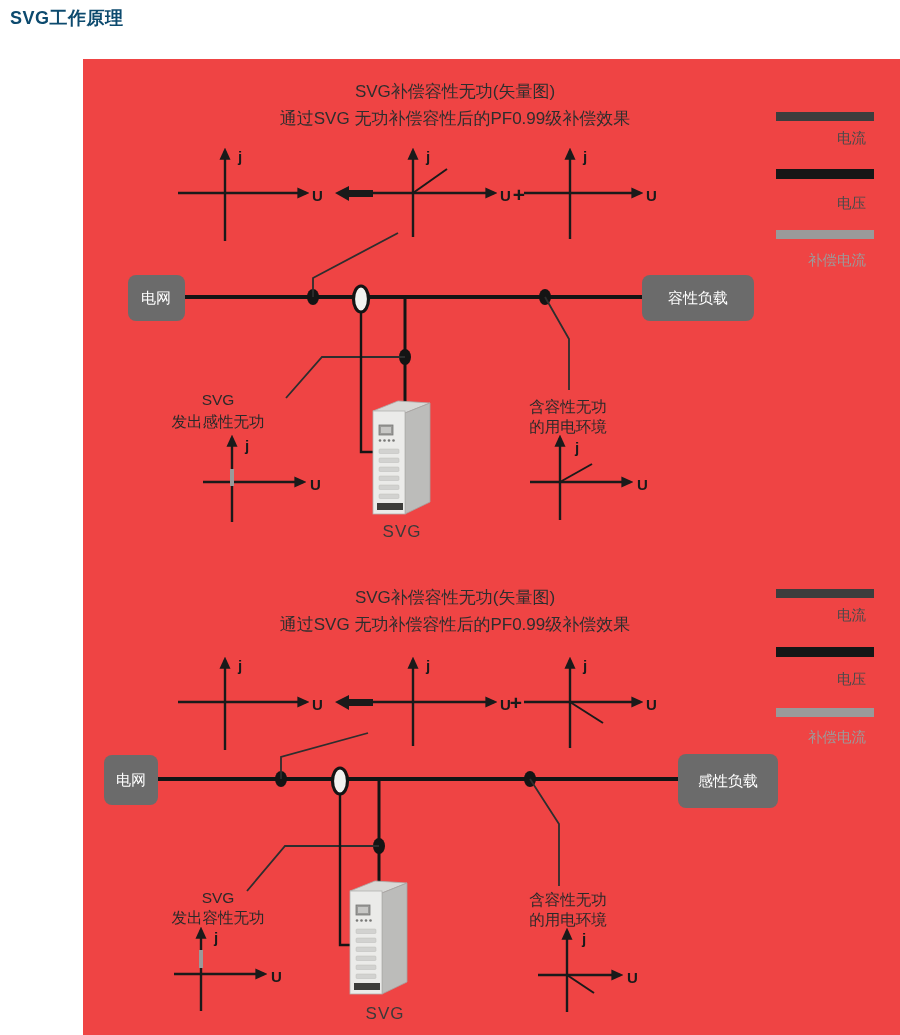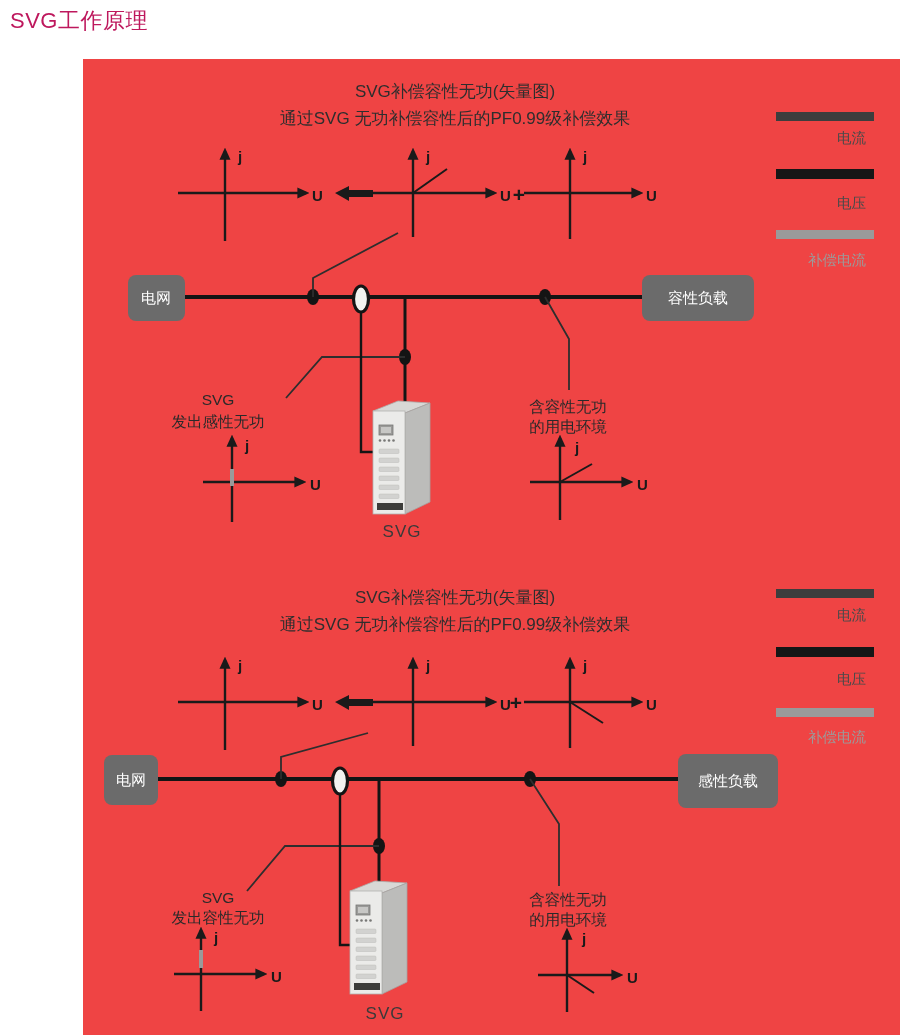--- a/index.html
+++ b/index.html
@@ -1,19 +1,19 @@
 <!DOCTYPE html>
 <html><head>
 <meta charset="utf-8">
 <style>
   html,body{margin:0;padding:0;background:#ffffff;}
   .page{position:relative;width:900px;height:1035px;background:#ffffff;overflow:hidden;
         font-family:"Liberation Sans","DejaVu Sans",sans-serif;}
-  .page-title{position:absolute;left:10px;top:6px;margin:0;font-size:22px;font-weight:normal;
-        color:#be185d;letter-spacing:0.5px;}
+  .page-title{position:absolute;left:10px;top:6px;margin:0;font-size:18px;font-weight:bold;
+        color:#0c4a6e;letter-spacing:0.5px;}
   .panel{position:absolute;left:83px;top:59px;width:900px;height:985px;background:#ef4444;}
   .panel svg{position:absolute;left:0;top:0;}
   text{font-family:"Liberation Sans","DejaVu Sans",sans-serif;}
   .diag-title{font-size:17px;fill:#2e2e2e;}
   .legend-label{font-size:14.5px;}
   .axis-label{font-size:15px;font-weight:bold;fill:#1a1a1a;}
   .plus{font-size:21px;font-weight:bold;fill:#1a1a1a;}
   .note-label{font-size:15.5px;fill:#2a2a2a;}
   .box-label{font-size:15px;fill:#ffffff;}
   .device-label{font-size:17px;fill:#3a3a3a;letter-spacing:1px;}

